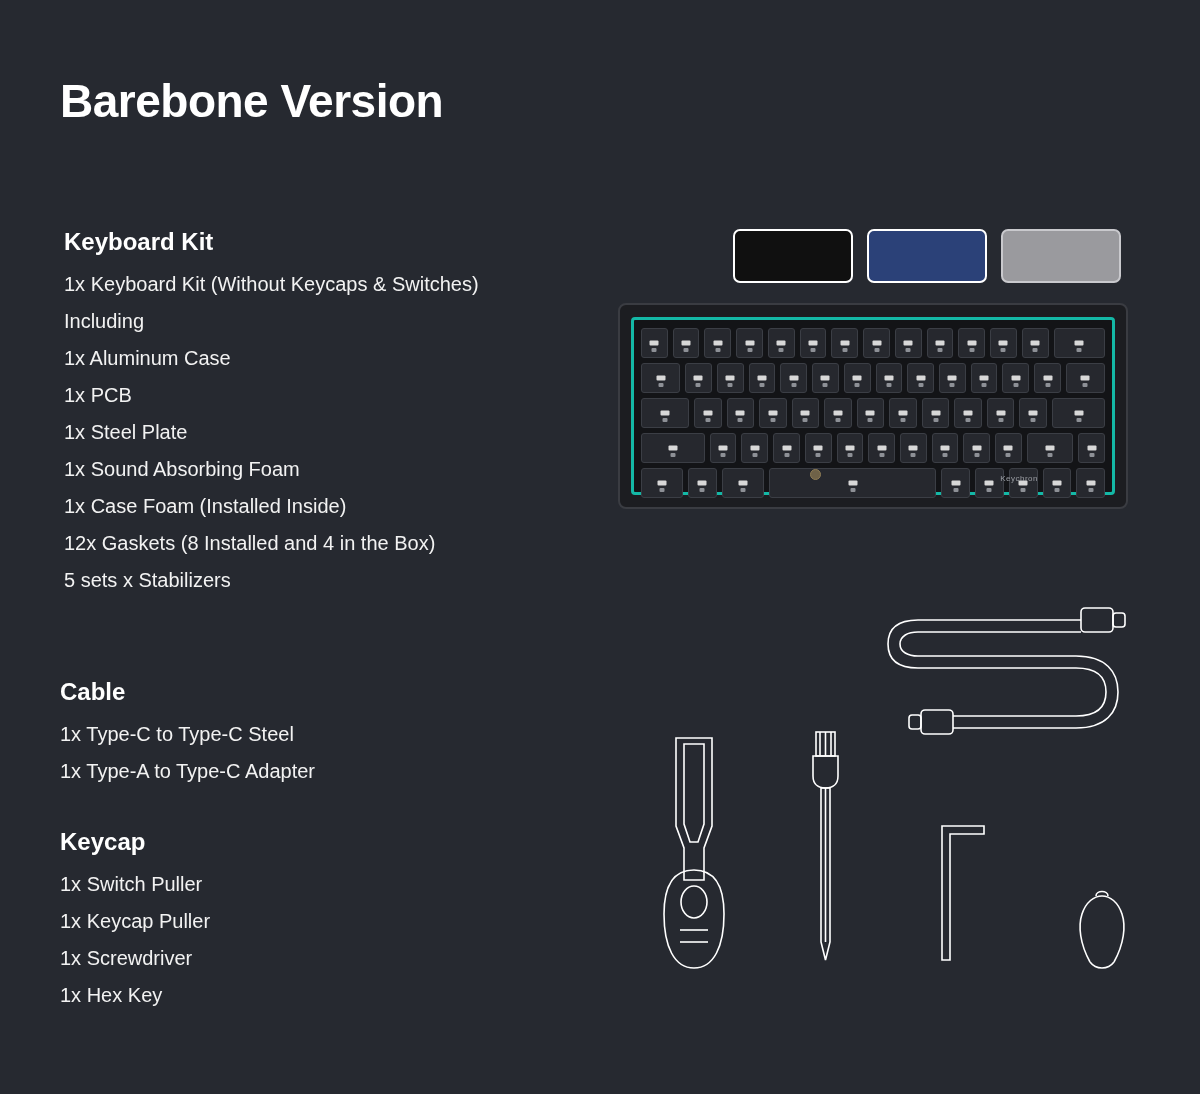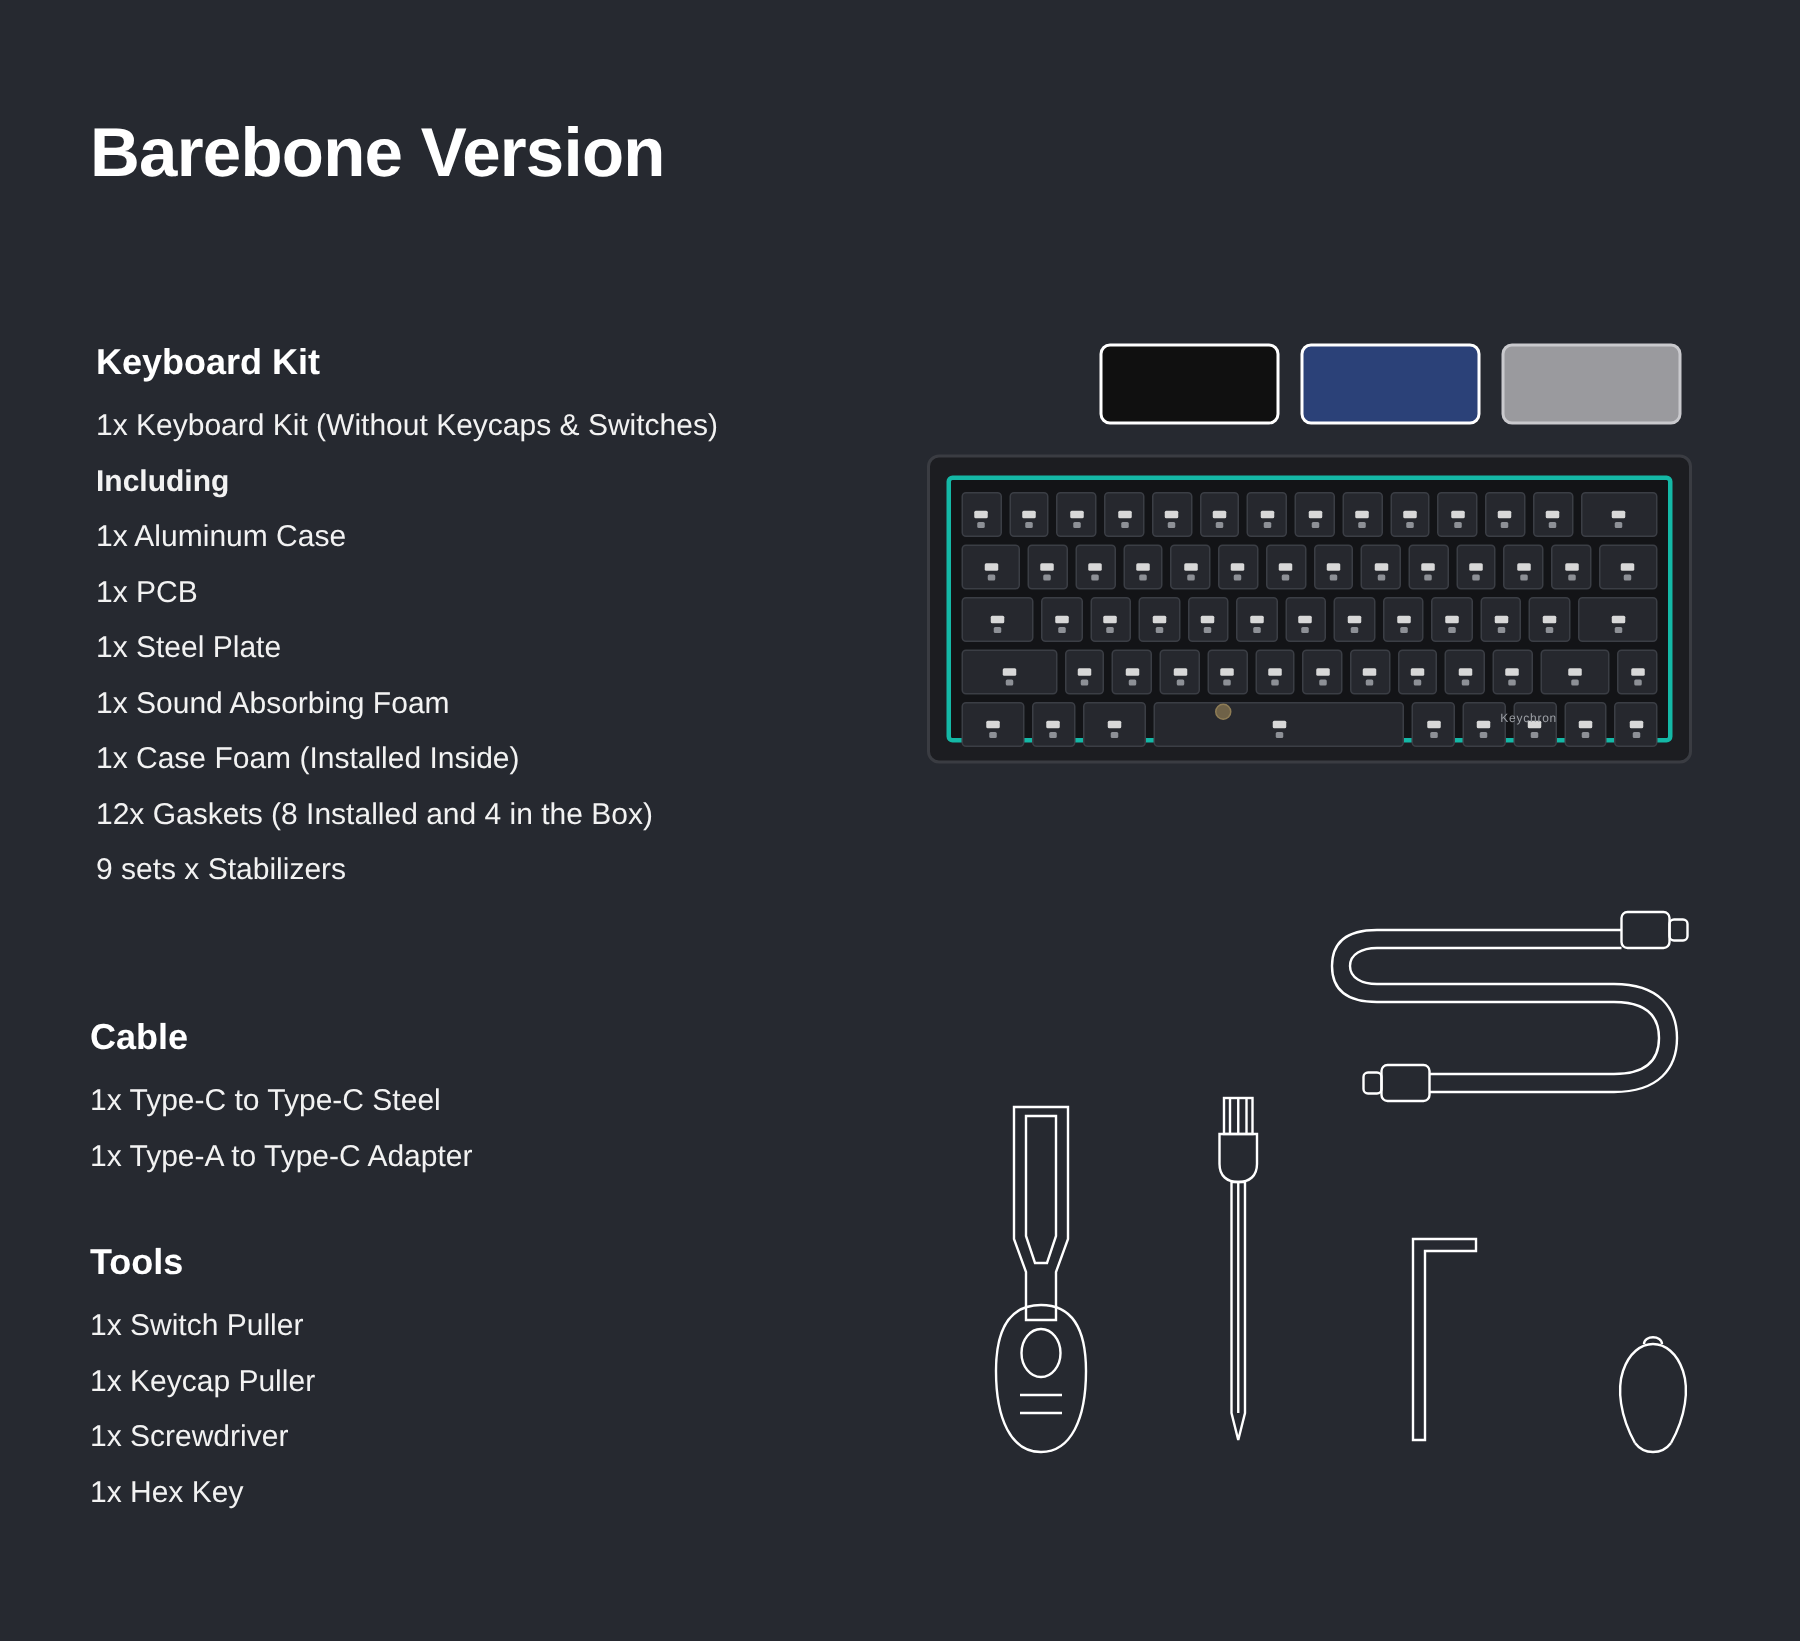--- a/index.html
+++ b/index.html
@@ -33,21 +33,21 @@
     color: #ffffff;
     margin: 0 0 10px 0;
   }
   .line {
     font-size: 20px;
     font-weight: normal;
     color: #f2f2f2;
     line-height: 37px;
     white-space: pre;
   }
-  .line.bold { font-weight: bold; }
+  .line.bold { font-weight: normal; }
 
   .col-left { position: absolute; left: 60px; top: 0; width: 560px; }
   .block-kit { position: absolute; top: 228px; left: 4px; width: 560px; }
   .block-cable { position: absolute; top: 678px; left: 0; width: 560px; }
   .block-tools { position: absolute; top: 828px; left: 0; width: 560px; }
 
   
   .swatches {
     position: absolute;
     left: 733px; top: 229px;
@@ -151,31 +151,31 @@
     <div class="block-kit">
       <div class="section-head">Keyboard Kit</div>
       <div class="line">1x Keyboard Kit (Without Keycaps &amp; Switches)</div>
       <div class="line bold">Including</div>
       <div class="line">1x Aluminum Case</div>
       <div class="line">1x PCB</div>
       <div class="line">1x Steel Plate</div>
       <div class="line">1x Sound Absorbing Foam</div>
       <div class="line">1x Case Foam (Installed Inside)</div>
       <div class="line">12x Gaskets (8 Installed and 4 in the Box)</div>
-      <div class="line">9 sets x Stabilizers</div>
+      <div class="line">5 sets x Stabilizers</div>
     </div>
 
     <div class="block-cable">
       <div class="section-head">Cable</div>
       <div class="line">1x Type-C to Type-C Steel</div>
       <div class="line">1x Type-A to Type-C Adapter</div>
     </div>
 
     <div class="block-tools">
-      <div class="section-head">Tools</div>
+      <div class="section-head">Keycap</div>
       <div class="line">1x Switch Puller</div>
       <div class="line">1x Keycap Puller</div>
       <div class="line">1x Screwdriver</div>
       <div class="line">1x Hex Key</div>
     </div>
 
   </div>
 
   <div class="swatches">
     <div class="swatch black"></div>

